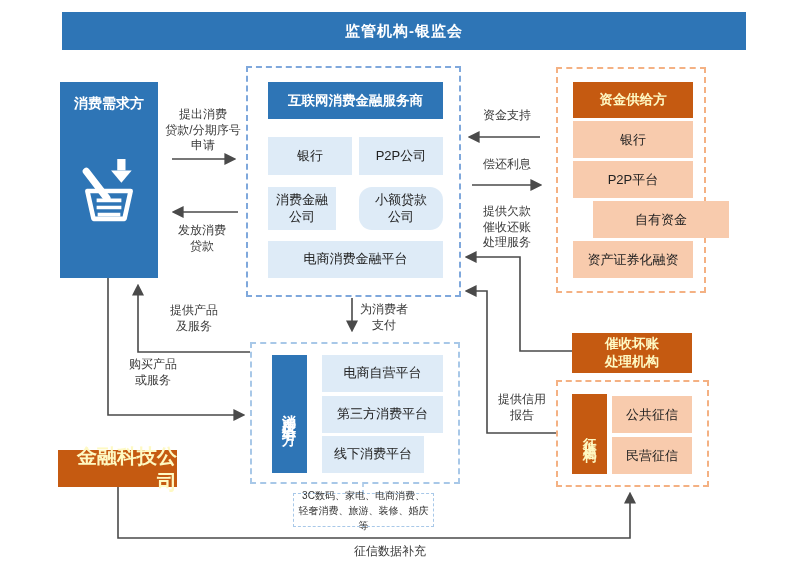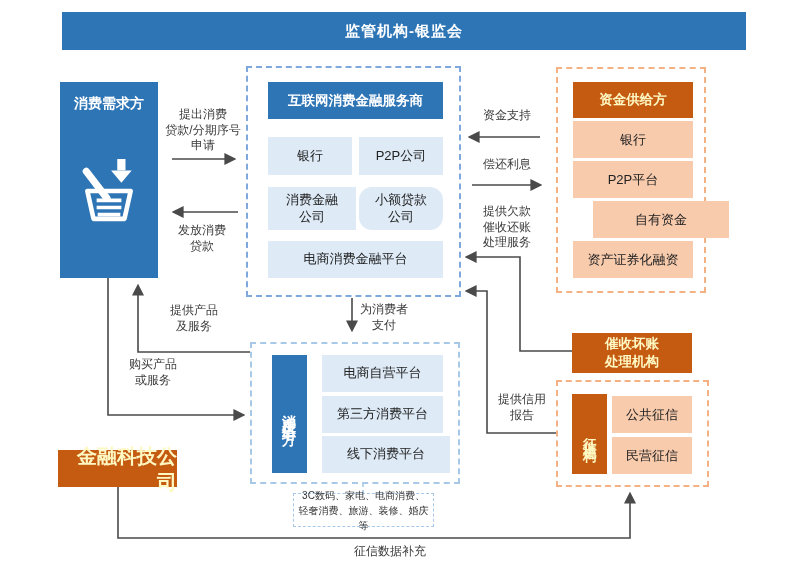--- a/index.html
+++ b/index.html
@@ -82,38 +82,38 @@
         <path d="M11,32 H53 L47,59 H17 Z" stroke-width="4.5" stroke-linejoin="round"></path>
         <path d="M20,41 H44 M20,48 H44 M21,55 H43" stroke-width="3.6"></path>
       </g>
     </svg>
   </div>
 
   <div class="abs grp-blue" style="left:246px;top:66px;width:215px;height:231px;"></div>
   <div class="abs hdr-blue" style="left:268px;top:82px;width:175px;height:37px;">互联网消费金融服务商</div>
   <div class="abs cell-blue" style="left:268px;top:137px;width:84px;height:38px;">银行</div>
   <div class="abs cell-blue" style="left:359px;top:137px;width:84px;height:38px;">P2P公司</div>
-  <div class="abs cell-blue" style="left:268px;top:187px;width:88px;height:43px;white-space:pre-line;">消费金融
+  <div class="abs cell-blue" style="left:268px;top:187px;width:68px;height:43px;white-space:pre-line;">消费金融
 公司</div>
   <div class="abs cell-blue" style="left:359px;top:187px;width:84px;height:43px;white-space:pre-line;border-radius:13px;">小额贷款
 公司</div>
   <div class="abs cell-blue" style="left:268px;top:241px;width:175px;height:37px;">电商消费金融平台</div>
 
   <div class="abs grp-orange" style="left:556px;top:67px;width:150px;height:226px;"></div>
   <div class="abs hdr-orange" style="left:573px;top:82px;width:120px;height:36px;">资金供给方</div>
   <div class="abs cell-orange" style="left:573px;top:121px;width:120px;height:37px;">银行</div>
   <div class="abs cell-orange" style="left:573px;top:161px;width:120px;height:37px;">P2P平台</div>
   <div class="abs cell-orange" style="left:593px;top:201px;width:136px;height:37px;">自有资金</div>
   <div class="abs cell-orange" style="left:573px;top:241px;width:120px;height:37px;">资产证券化融资</div>
 
   <div class="abs grp-lblue" style="left:250px;top:342px;width:210px;height:142px;"></div>
   <div class="abs hdr-blue vert" style="left:272px;top:355px;width:35px;height:118px;font-size:14px;">消费供给方</div>
   <div class="abs cell-blue" style="left:322px;top:355px;width:121px;height:37px;">电商自营平台</div>
   <div class="abs cell-blue" style="left:322px;top:396px;width:121px;height:37px;">第三方消费平台</div>
-  <div class="abs cell-blue" style="left:322px;top:436px;width:128px;height:37px;">线下消费平台</div>
+  <div class="abs cell-blue" style="left:322px;top:436px;width:102px;height:37px;">线下消费平台</div>
 
   <div class="abs hdr-orange" style="left:572px;top:333px;width:120px;height:40px;">催收坏账
 处理机构</div>
 
   <div class="abs grp-orange" style="left:556px;top:380px;width:153px;height:107px;"></div>
   <div class="abs hdr-orange vert" style="left:572px;top:394px;width:35px;height:80px;">征信机构</div>
   <div class="abs cell-orange" style="left:612px;top:396px;width:80px;height:37px;">公共征信</div>
   <div class="abs cell-orange" style="left:612px;top:437px;width:80px;height:37px;">民营征信</div>
 
   <div class="abs hdr-orange" style="left:58px;top:450px;width:119px;height:37px;font-size:20px;">金融科技公司</div>

